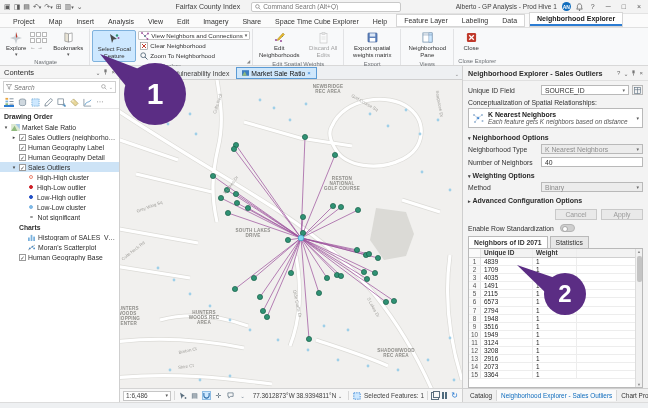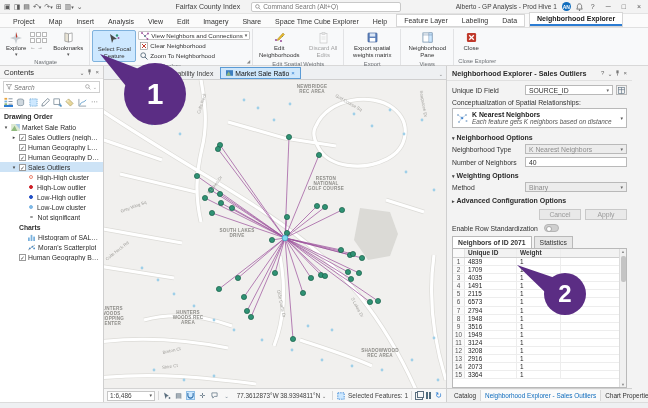--- a/index.html
+++ b/index.html
@@ -42,21 +42,21 @@
   .sicon { width:8px; height:8px; display:inline-flex; align-items:center; justify-content:center; }
   .navmini { display:flex; flex-direction:column; gap:1px; padding-top:2px; font-size:5.5px; color:#6b6b6b; }
   .navmini .nrow { display:flex; gap:1px; }
   .navmini .nsq { width:5px; height:5px; border:1px solid #b8b8b8; background:#fff; }
   .launcher { position:absolute; right:2px; bottom:1px; font-size:4.5px; color:#8a8a8a; }
 
   
   .main { flex:1; display:flex; height:336px; }
 
   
-  .contents { width:104px; background:#fff; border-right:1px solid #cfcfcf; display:flex; flex-direction:column; }
+  .contents { width:120px; background:#fff; border-right:1px solid #cfcfcf; display:flex; flex-direction:column; }
   .cp-head { height:13px; background:#f5f5f5; display:flex; align-items:center; padding:0 4px; border-bottom:1px solid #e4e4e4; }
   .cp-title { font-size:7.5px; color:#2b2b2b; flex:1; }
   .cp-hicons { display:flex; gap:3px; color:#666; font-size:6px; align-items:center; }
   .cp-search { height:12px; margin:2px 3px; border:1px solid #cfcfcf; background:#fff; display:flex; align-items:center; padding:0 2px; gap:2px; }
   .cp-search input { flex:1; border:none; outline:none; font-size:6.5px; font-style:italic; color:#9a9a9a; font-family:inherit; width:50px; }
   .cp-tools { display:flex; align-items:center; gap:3px; padding:2px 4px 1px 4px; border-bottom:1px solid #e8e8e8; }
   .cp-tool { width:10px; height:10px; display:flex; align-items:center; justify-content:center; font-size:7px; color:#4f6b7d; }
   .cp-tool.on { border-bottom:2px solid #2b7cd3; }
   .cp-order { font-size:7px; font-weight:bold; color:#2b2b2b; padding:4px 4px 2px 4px; }
   .tree { flex:1; overflow:hidden; }

